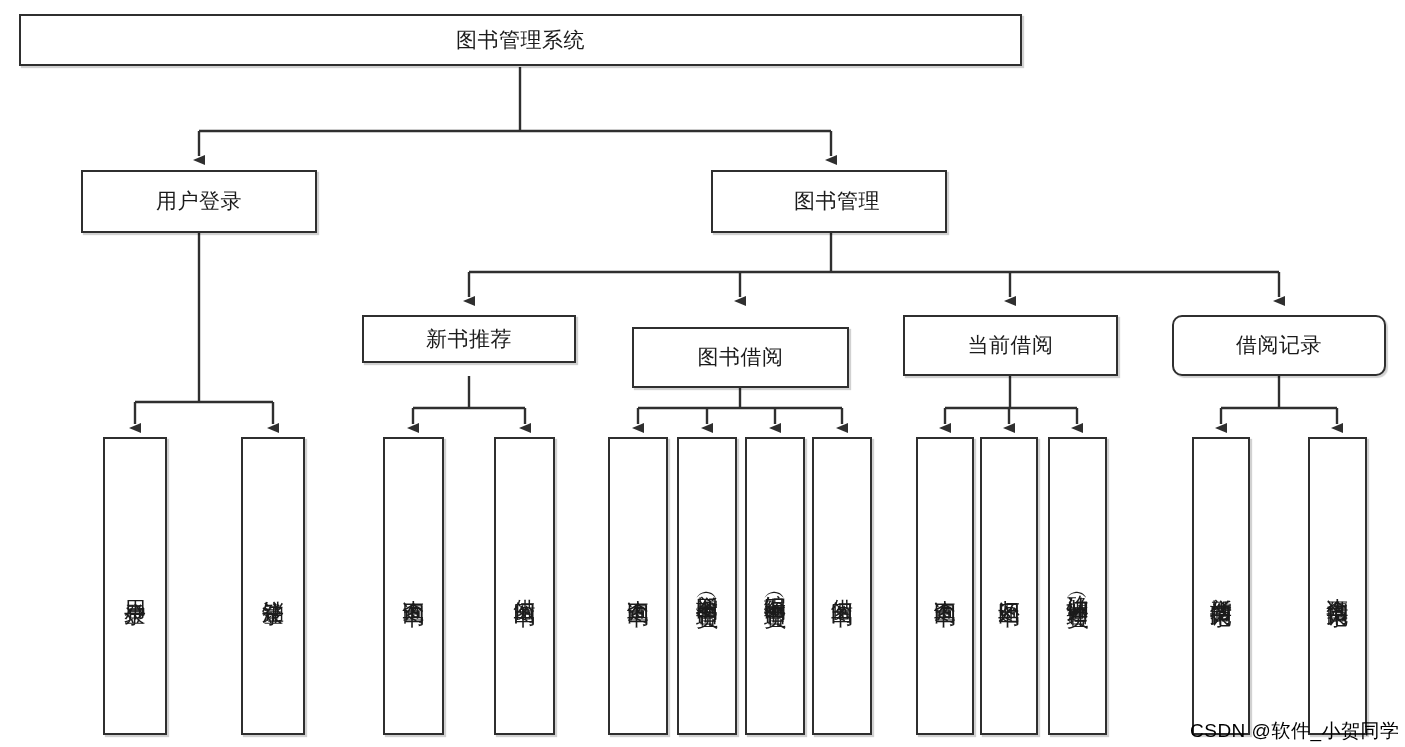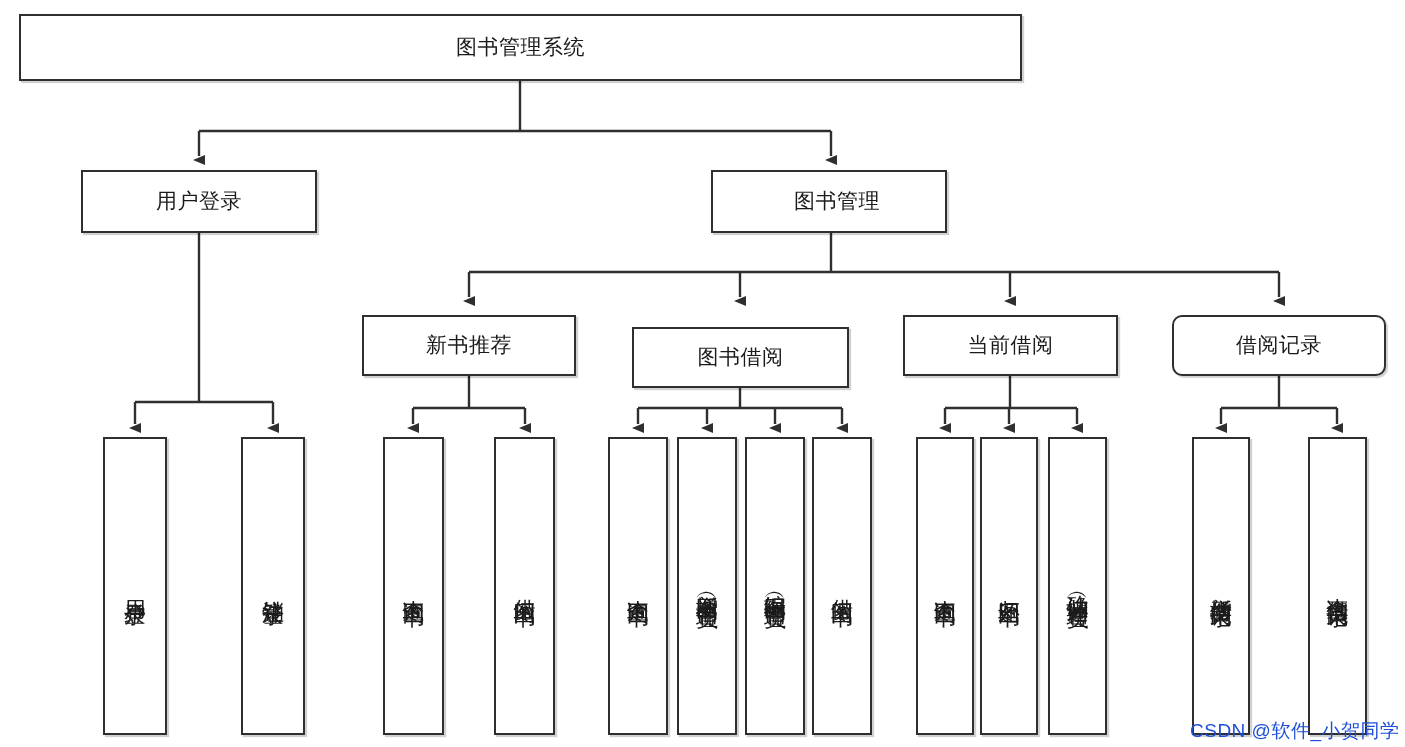--- a/index.html
+++ b/index.html
@@ -55,21 +55,21 @@
   svg.edges {
     position: absolute;
     left: 0;
     top: 0;
     width: 1405px;
     height: 747px;
     pointer-events: none;
   }
   .watermark {
     position: absolute;
-    color: #1d4ed8;
+    color: #000000;
     font-size: 19px;
     white-space: nowrap;
     letter-spacing: 0.5px;
   }
 </style>
 </head>
 <body>
 
 <div id="canvas">
 
@@ -116,33 +116,33 @@
       <path d="M1009,408 L1009,424" marker-end="url(#arrow)"></path>
       <path d="M1077,408 L1077,424" marker-end="url(#arrow)"></path>
 
       <path d="M1279,376 L1279,408"></path>
       <path d="M1221,408 L1337,408"></path>
       <path d="M1221,408 L1221,424" marker-end="url(#arrow)"></path>
       <path d="M1337,408 L1337,424" marker-end="url(#arrow)"></path>
     </g>
   </svg>
 
-  <div class="node root h" style="left:19px; top:14px; width:1003px; height:67px;">
+  <div class="node root h" style="left:19px; top:14px; width:1003px; height:52px;">
     <span class="label">图书管理系统</span>
   </div>
 
   <div class="node h" style="left:81px; top:170px; width:236px; height:63px;">
     <span class="label">用户登录</span>
   </div>
 
   <div class="node h" style="left:711px; top:170px; width:236px; height:63px;padding-left:16px;">
     <span class="label">图书管理</span>
   </div>
 
-  <div class="node h" style="left:362px; top:315px; width:214px; height:61px;">
+  <div class="node h" style="left:362px; top:315px; width:214px; height:48px;">
     <span class="label">新书推荐</span>
   </div>
 
   <div class="node h" style="left:632px; top:315px; width:217px; height:61px;margin-top:12px;">
     <span class="label">图书借阅</span>
   </div>
 
   <div class="node h" style="left:903px; top:315px; width:215px; height:61px;">
     <span class="label">当前借阅</span>
   </div>

